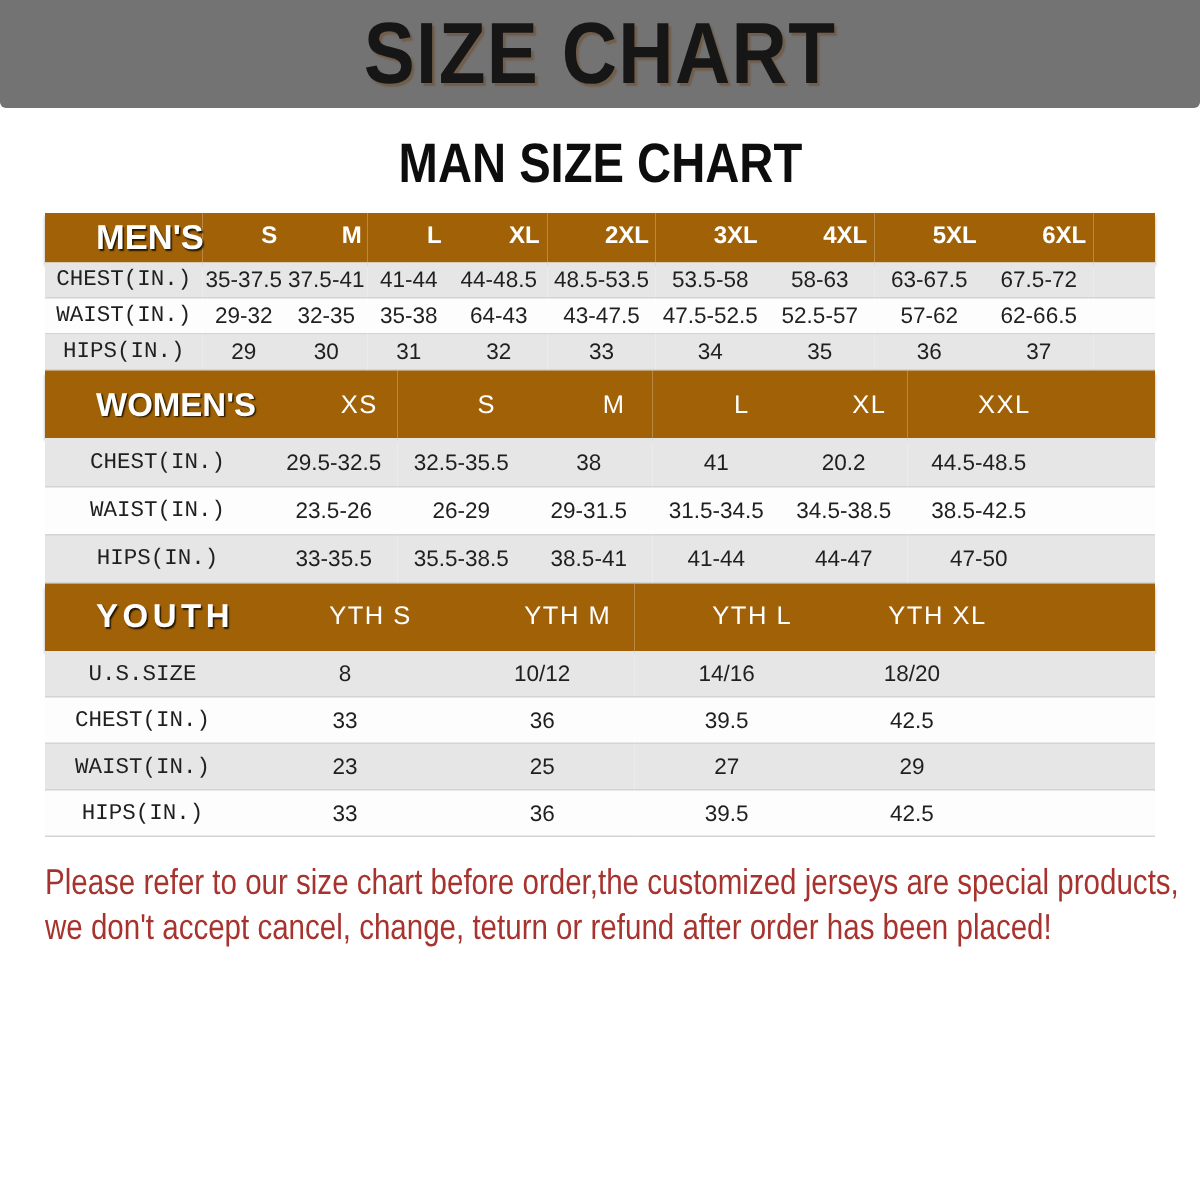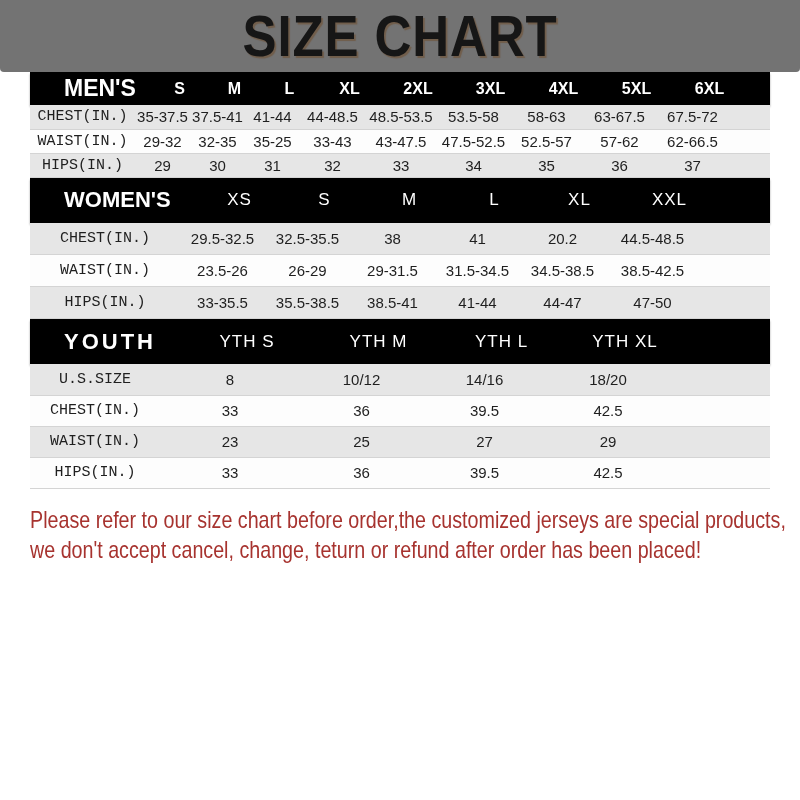--- a/index.html
+++ b/index.html
@@ -42,21 +42,21 @@
   }
 
   
   table.size-table {
     width: 740px;
     margin: 0 auto;
     border-collapse: collapse;
     table-layout: fixed;
   }
   table.size-table thead th {
-    background: #000000;
+    background: #a16207;
     color: #ffffff;
     vertical-align: middle;
     padding-left: 34px;
   }
   table.size-table thead tr { box-shadow: 0 2px 2px rgba(0,0,0,0.35); }
   th.group-label {
     text-align: left;
     padding-left: 9px;
     font-weight: bold;
     white-space: nowrap;
@@ -101,20 +101,21 @@
   }
 </style>
 </head>
 <body>
 
 <header class="banner">
   <span class="banner-title">SIZE CHART</span>
 </header>
 
 <section>
+  <h2 class="section-heading heading-man"><span class="heading-text">MAN SIZE CHART</span></h2>
   <table class="size-table men">
     <colgroup>
       <col style="width:105px">
         <col style="width:55px">
         <col style="width:55px">
         <col style="width:55px">
         <col style="width:65px">
       <col style="width:72px">
         <col style="width:73px">
         <col style="width:73px">
@@ -148,22 +149,22 @@
           <td>53.5-58</td>
           <td>58-63</td>
           <td>63-67.5</td>
           <td>67.5-72</td>
           <td class="spacer"></td>
         </tr>
         <tr>
           <td class="row-label">WAIST(IN.)</td>
           <td>29-32</td>
           <td>32-35</td>
-          <td>35-25</td>
-          <td>33-43</td>
+          <td>35-38</td>
+          <td>64-43</td>
           <td>43-47.5</td>
           <td>47.5-52.5</td>
           <td>52.5-57</td>
           <td>57-62</td>
           <td>62-66.5</td>
           <td class="spacer"></td>
         </tr>
         <tr>
           <td class="row-label">HIPS(IN.)</td>
           <td>29</td>

